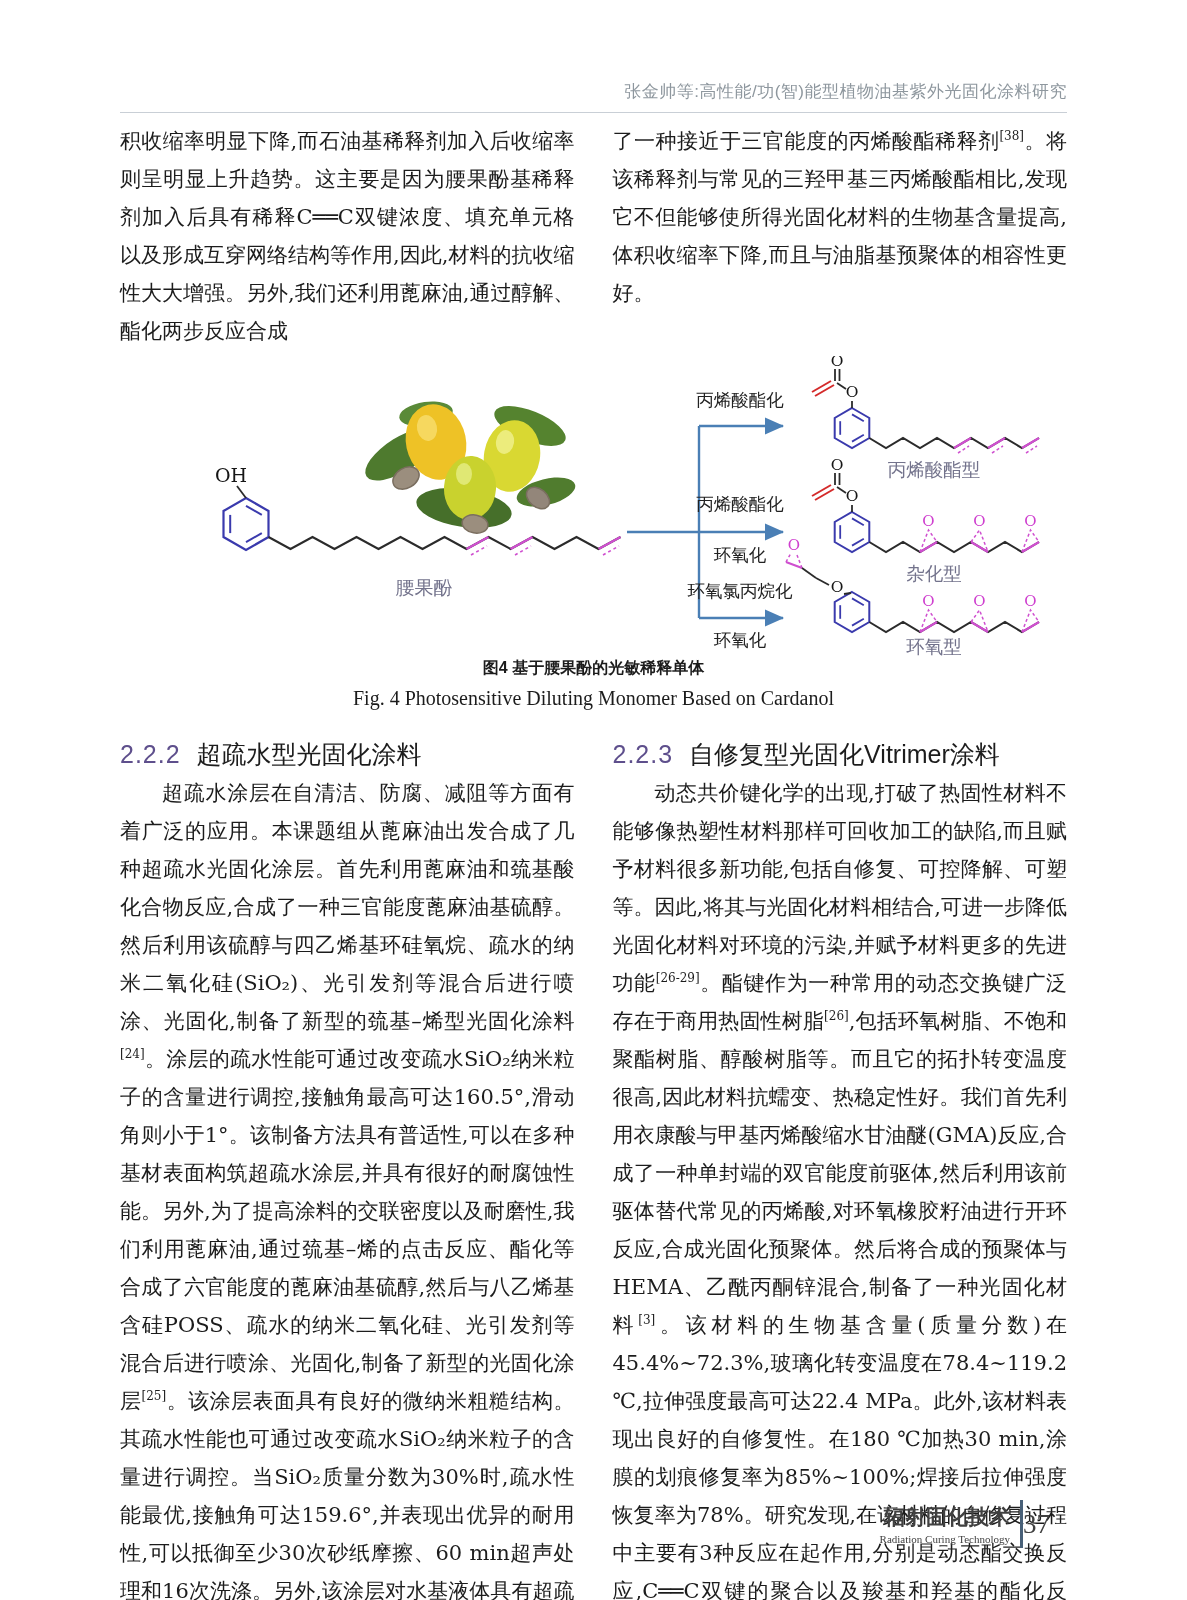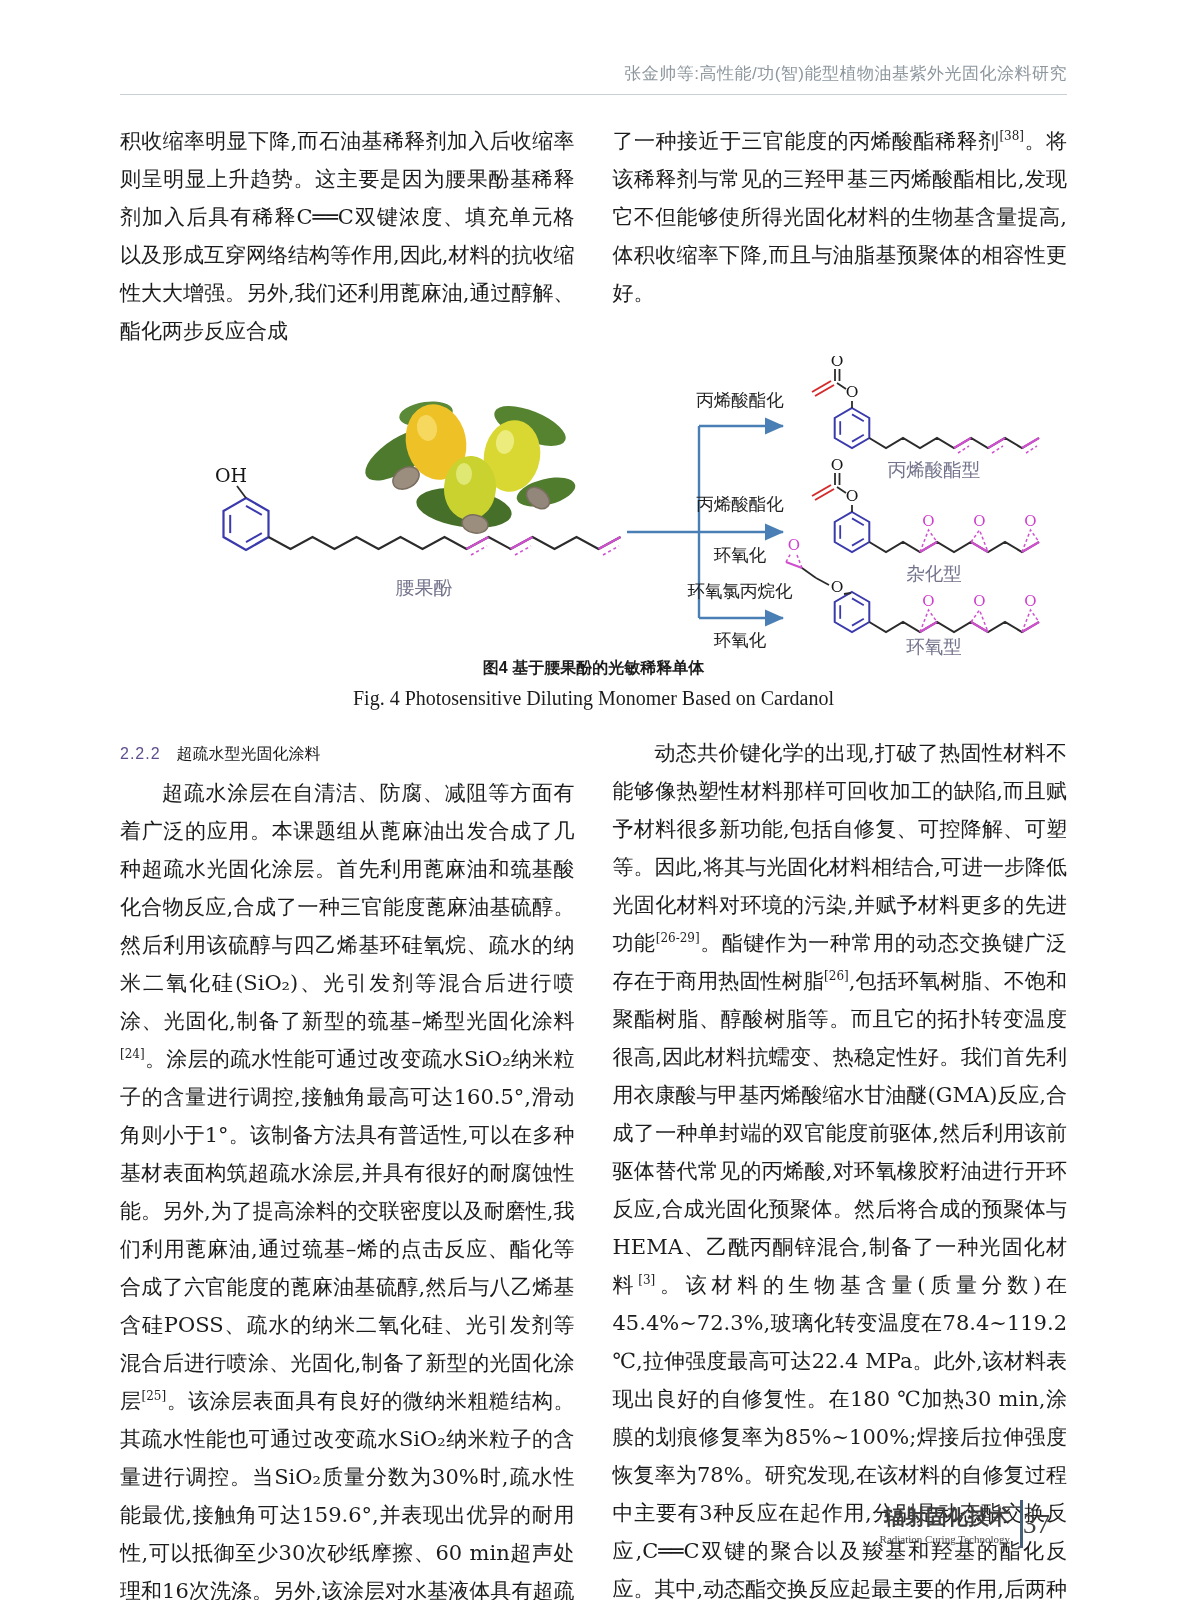--- a/index.html
+++ b/index.html
@@ -3,21 +3,21 @@
 <meta charset="utf-8">
 <style>
   * { margin:0; padding:0; box-sizing:border-box; }
   html,body { background:#ffffff; }
   .page {
     position:relative; width:1187px; height:1600px; background:#ffffff;
     margin:0 auto; overflow:hidden;
     font-family:"DejaVu Serif","Liberation Serif",serif; color:#1c1c1c;
   }
   .header {
-    position:absolute; top:62px; left:120px; right:120px;
+    position:absolute; top:80px; left:120px; right:120px;
     text-align:right; border-bottom:1.5px solid #c9cfd6; padding-bottom:9px;
   }
   .running-title {
     font-size:17px; color:#8e979e; letter-spacing:.5px;
     font-family:"Liberation Sans","DejaVu Sans",sans-serif;
   }
   .content { position:absolute; top:122px; left:120px; width:947px; }
   .two-col { display:flex; gap:38px; }
   .col { width:462px; font-size:21px; line-height:38px; text-align:justify; }
   .col p { text-align:justify; }
@@ -27,21 +27,21 @@
   .cap-zh {
     font-size:16px; font-weight:bold; margin-top:2px;
     font-family:"Liberation Sans","DejaVu Sans",sans-serif;
   }
   .cap-en {
     font-size:20px; font-weight:normal; margin-top:8px;
     font-family:"Liberation Serif","DejaVu Serif",serif;
   }
   .main-sections { margin-top:24px; }
   .sec-head {
-    font-size:16px; font-weight:500; line-height:40px;
+    font-size:25px; font-weight:500; line-height:40px;
     font-family:"Liberation Sans","DejaVu Sans",sans-serif;
   }
   .sec-num { color:#5e4f8c; margin-right:16px; letter-spacing:1px; }
   .sec-body { text-indent:2em; }
   .footer {
     position:absolute; right:137px; bottom:52px;
     display:flex; align-items:center; color:#404040;
   }
   .journal-block { text-align:right; padding-right:10px; }
   .j-zh { font-size:21px; font-weight:bold; font-family:"Liberation Sans","DejaVu Sans",sans-serif; }
@@ -206,20 +206,23 @@
     </figure>
 
     <div class="two-col main-sections">
       <section class="col">
         <h3 class="sec-head">
           <span class="sec-num">2.2.2</span><span class="sec-title">超疏水型光固化涂料</span>
         </h3>
         <p class="sec-body">超疏水涂层在自清洁、防腐、减阻等方面有着广泛的应用。本课题组从蓖麻油出发合成了几种超疏水光固化涂层。首先利用蓖麻油和巯基酸化合物反应,合成了一种三官能度蓖麻油基硫醇。然后利用该硫醇与四乙烯基环硅氧烷、疏水的纳米二氧化硅(SiO₂)、光引发剂等混合后进行喷涂、光固化,制备了新型的巯基–烯型光固化涂料<sup>[24]</sup>。涂层的疏水性能可通过改变疏水SiO₂纳米粒子的含量进行调控,接触角最高可达160.5°,滑动角则小于1°。该制备方法具有普适性,可以在多种基材表面构筑超疏水涂层,并具有很好的耐腐蚀性能。另外,为了提高涂料的交联密度以及耐磨性,我们利用蓖麻油,通过巯基–烯的点击反应、酯化等合成了六官能度的蓖麻油基硫醇,然后与八乙烯基含硅POSS、疏水的纳米二氧化硅、光引发剂等混合后进行喷涂、光固化,制备了新型的光固化涂层<sup>[25]</sup>。该涂层表面具有良好的微纳米粗糙结构。其疏水性能也可通过改变疏水SiO₂纳米粒子的含量进行调控。当SiO₂质量分数为30%时,疏水性能最优,接触角可达159.6°,并表现出优异的耐用性,可以抵御至少30次砂纸摩擦、60 min超声处理和16次洗涤。另外,该涂层对水基液体具有超疏性和极低的黏附性,对油性液体具有超亲性能。该光固化涂层可以用于油水分离。分离油水混合物后,油纯度&gt;99.99%,油通量达到3 957 L·m⁻²·h⁻¹, 循环使用30次后,油纯度仍然高于99.99%。分离油包水乳液后,油纯度&gt;99.99%,油通量&gt;2 256 L·m⁻²·h⁻¹。</p>
       </section>
       <section class="col">
+        <h3 class="sec-head">
+          <span class="sec-num">2.2.3</span><span class="sec-title">自修复型光固化Vitrimer涂料</span>
+        </h3>
         <p class="sec-body">动态共价键化学的出现,打破了热固性材料不能够像热塑性材料那样可回收加工的缺陷,而且赋予材料很多新功能,包括自修复、可控降解、可塑等。因此,将其与光固化材料相结合,可进一步降低光固化材料对环境的污染,并赋予材料更多的先进功能<sup>[26-29]</sup>。酯键作为一种常用的动态交换键广泛存在于商用热固性树脂<sup>[26]</sup>,包括环氧树脂、不饱和聚酯树脂、醇酸树脂等。而且它的拓扑转变温度很高,因此材料抗蠕变、热稳定性好。我们首先利用衣康酸与甲基丙烯酸缩水甘油醚(GMA)反应,合成了一种单封端的双官能度前驱体,然后利用该前驱体替代常见的丙烯酸,对环氧橡胶籽油进行开环反应,合成光固化预聚体。然后将合成的预聚体与HEMA、乙酰丙酮锌混合,制备了一种光固化材料<sup>[3]</sup>。该材料的生物基含量(质量分数)在45.4%~72.3%,玻璃化转变温度在78.4~119.2 ℃,拉伸强度最高可达22.4 MPa。此外,该材料表现出良好的自修复性。在180 ℃加热30 min,涂膜的划痕修复率为85%~100%;焊接后拉伸强度恢复率为78%。研究发现,在该材料的自修复过程中主要有3种反应在起作用,分别是动态酯交换反应,C══C双键的聚合以及羧基和羟基的酯化反应。其中,动态酯交换反应起最主要的作用,后两种反应能够导致材料继续交联。为了进一步提高材料的可回收性及生物基的含量,又进行了下一步实验。首先利用桐油和苹果酸,分别合成了新型的光敏预聚体和稀释单体(如图5所示)。需说明的是,借助于微波辅助合成,桐油基预聚体的整个合成过程只</p>
       </section>
     </div>
 
   </div>
 
   <div class="footer">
     <div class="journal-block">
       <div class="j-zh">辐射固化技术</div>
       <div class="j-en">Radiation Curing Technology</div>

